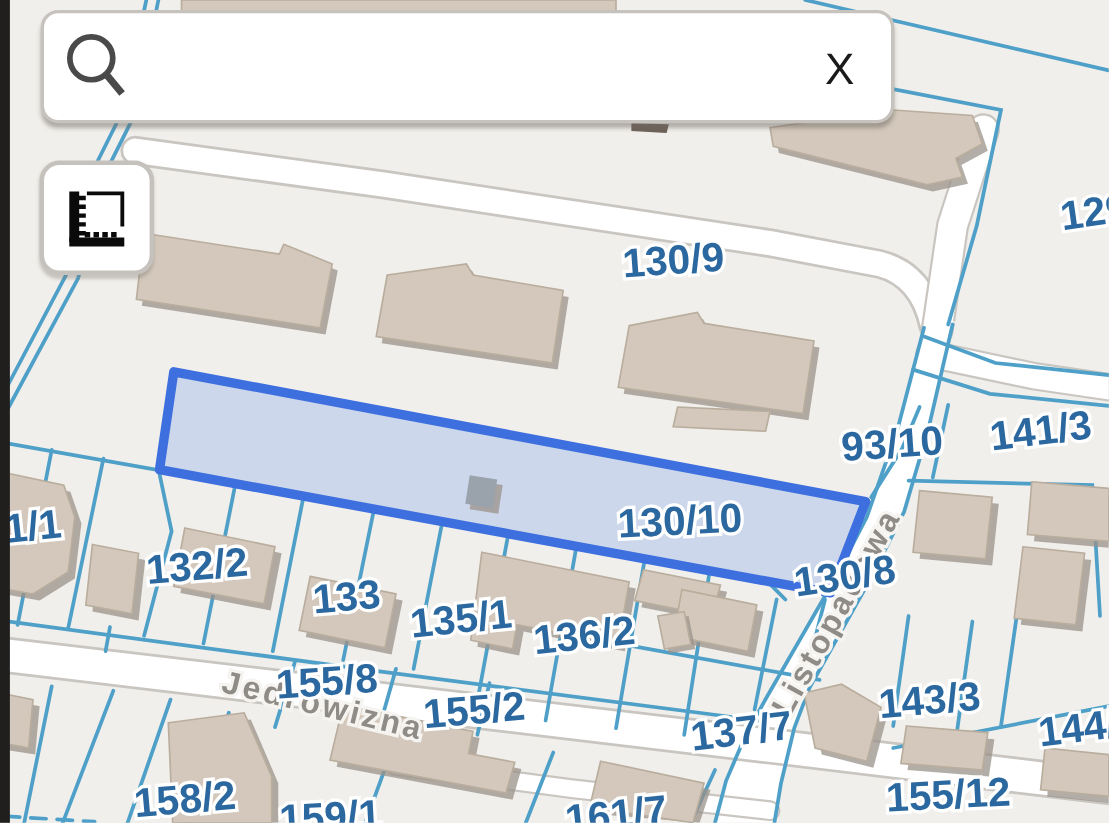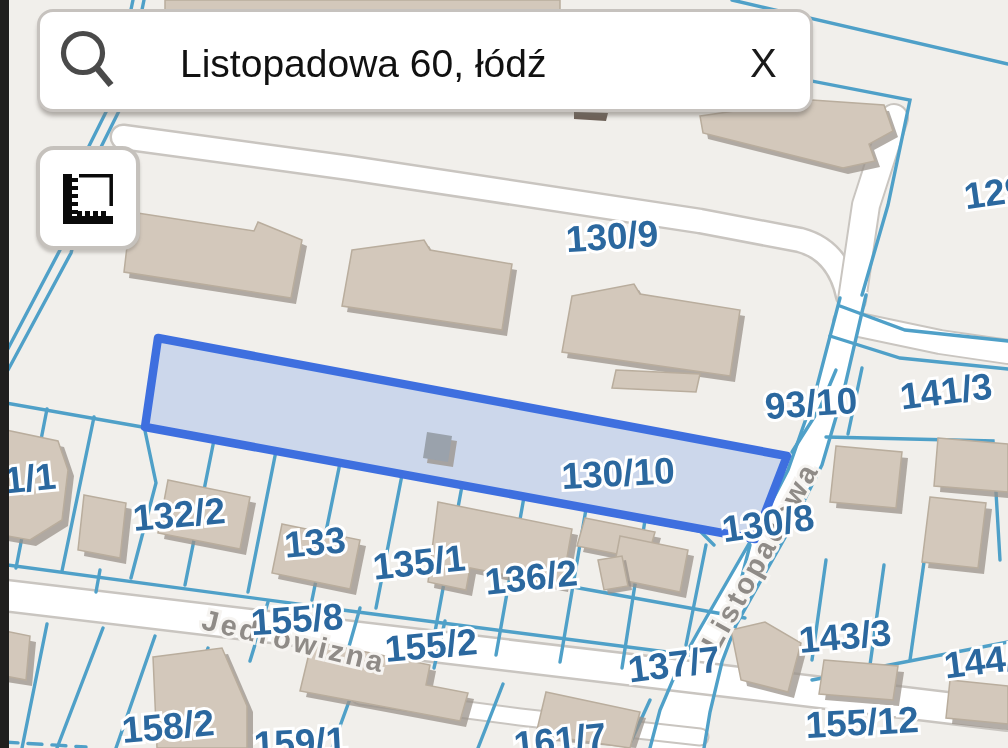--- a/index.html
+++ b/index.html
@@ -318,21 +318,20 @@
   </g>
 </svg>
 
 <div id="sbar">
 
   <svg width="110" height="97" style="position:absolute;left:0;top:0;">
     <circle cx="43" cy="41" r="19.5" fill="none" stroke="#4a4a4a" stroke-width="5.2"></circle>
     <line x1="56.5" y1="55.5" x2="71" y2="73" stroke="#4a4a4a" stroke-width="6.5" stroke-linecap="butt"></line>
   </svg>
 
-  <div class="txt">Listopadowa 60, łódź</div>
 
   <div class="x">X</div>
 </div>
 
 <div id="mbtn">
 
   <svg width="96" height="96" viewBox="0 0 96 96" style="position:absolute;left:0;top:0;">
     <g transform="translate(23,24)">
       <path fill="#0a0a0a" d="M0,0 h9 v4 h6 v4 h-6 v4 h6 v4 h-6 v4 h6 v4 h-6 v4 h6 v4 h-6 v4 h6 v4 h-6 v6 h-9 z"></path>
       <path fill="#0a0a0a" d="M0,42 h50 v8 h-50 z"></path>

